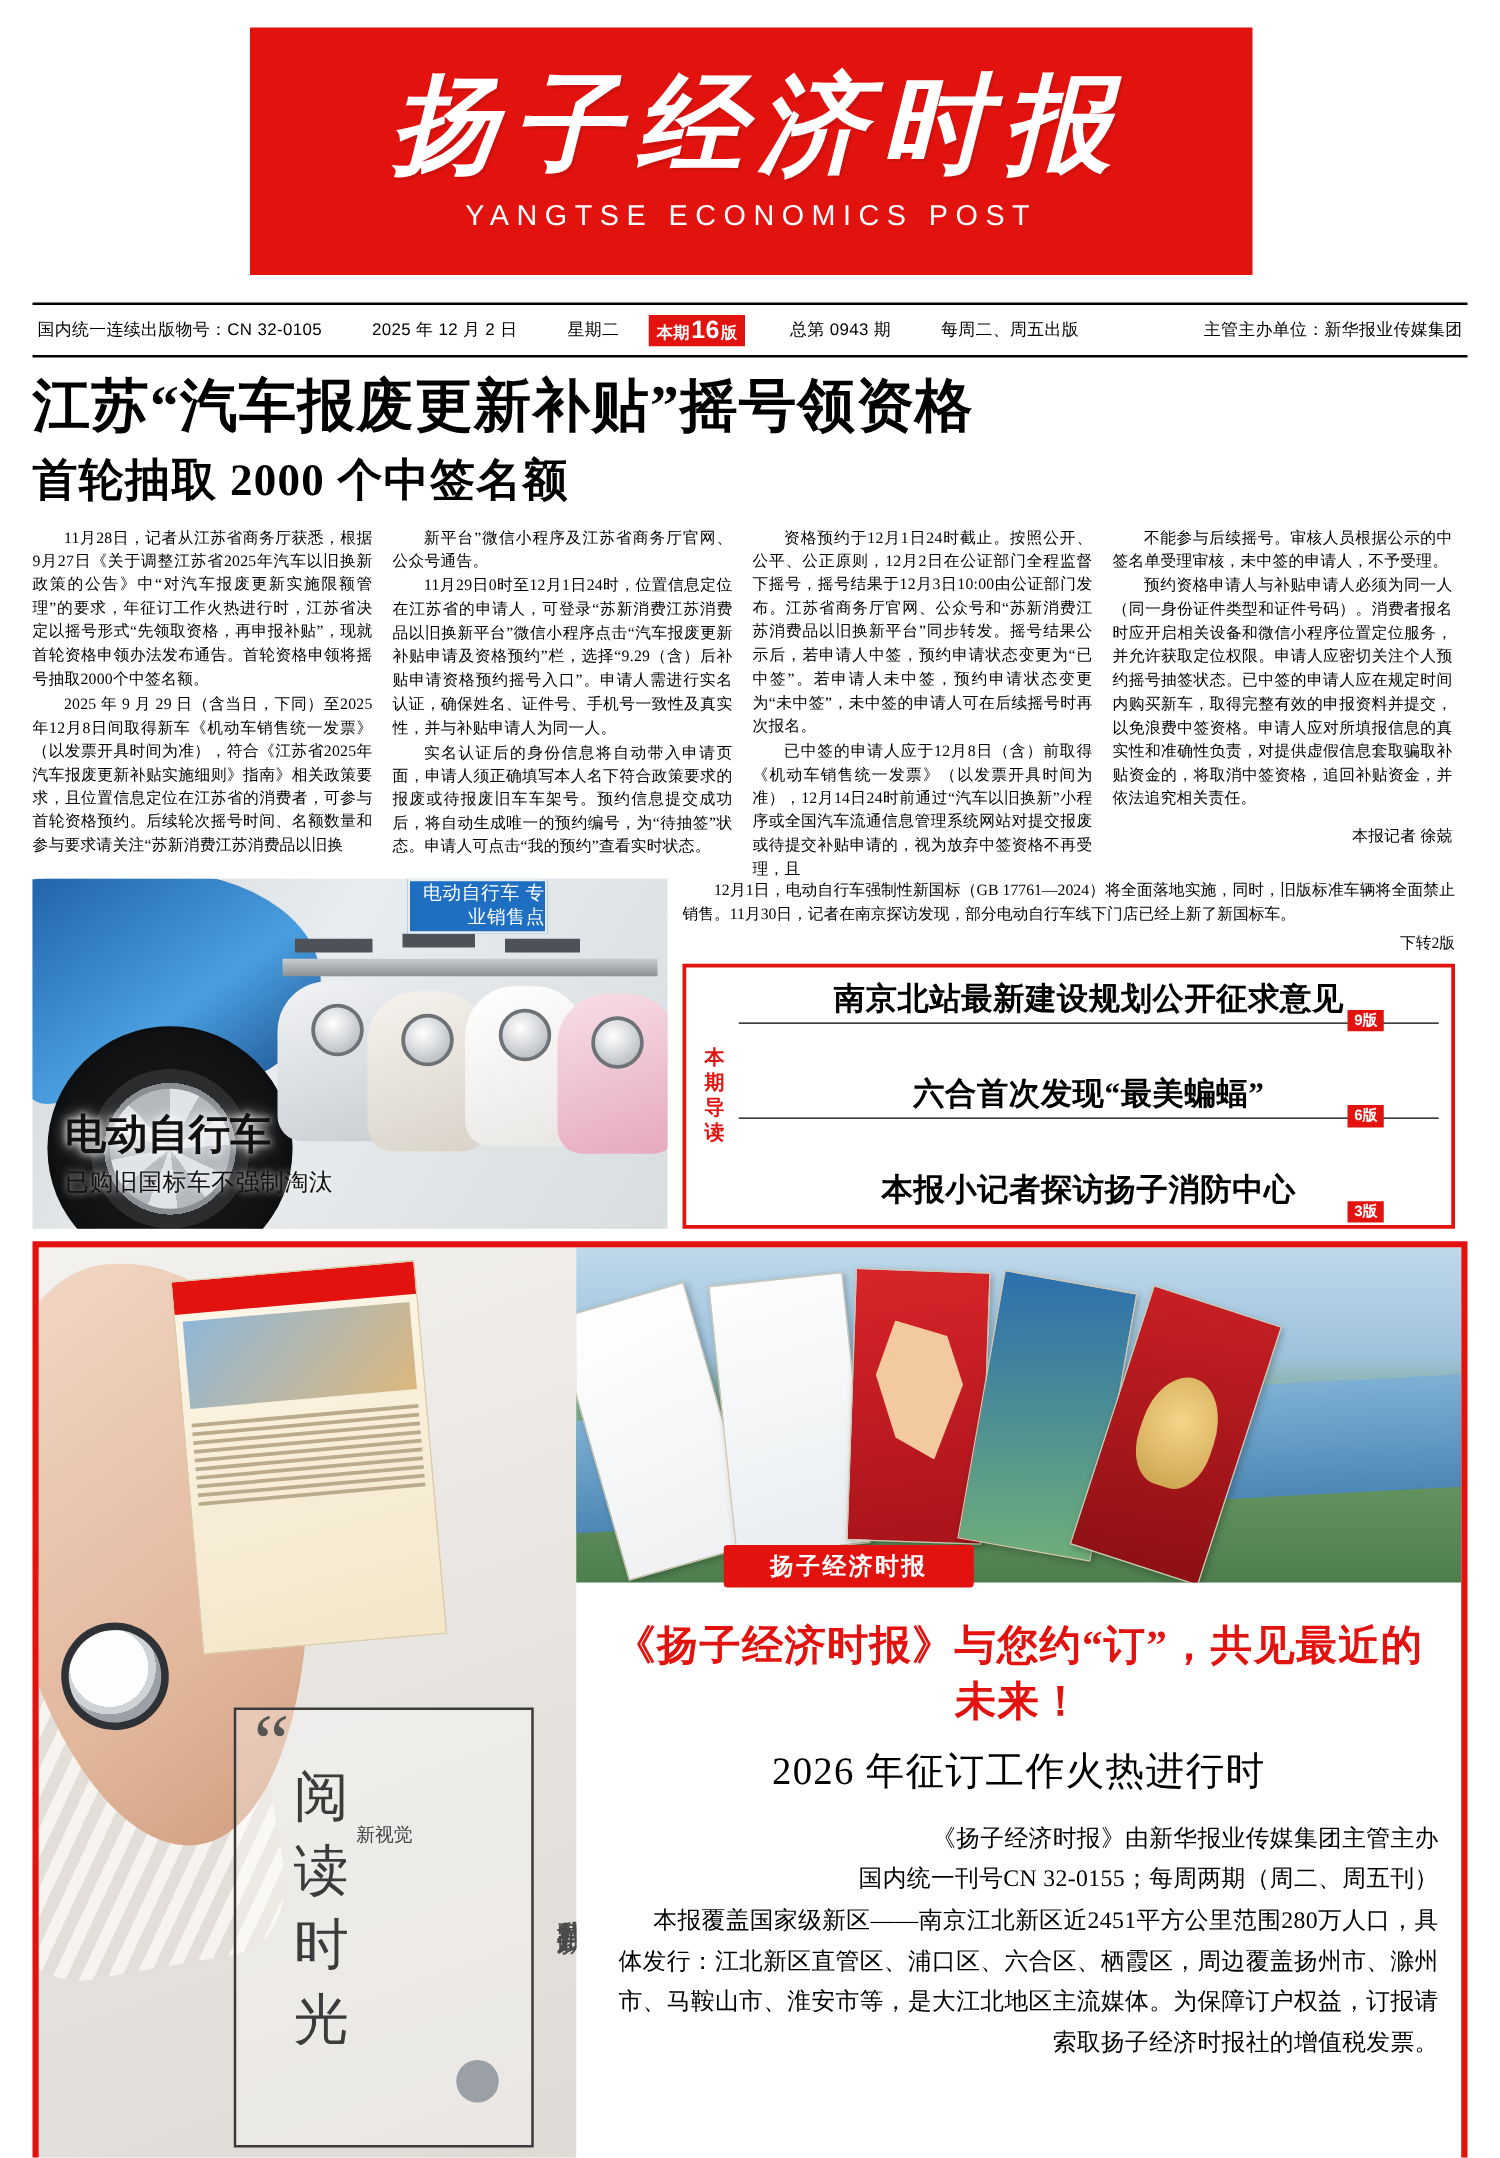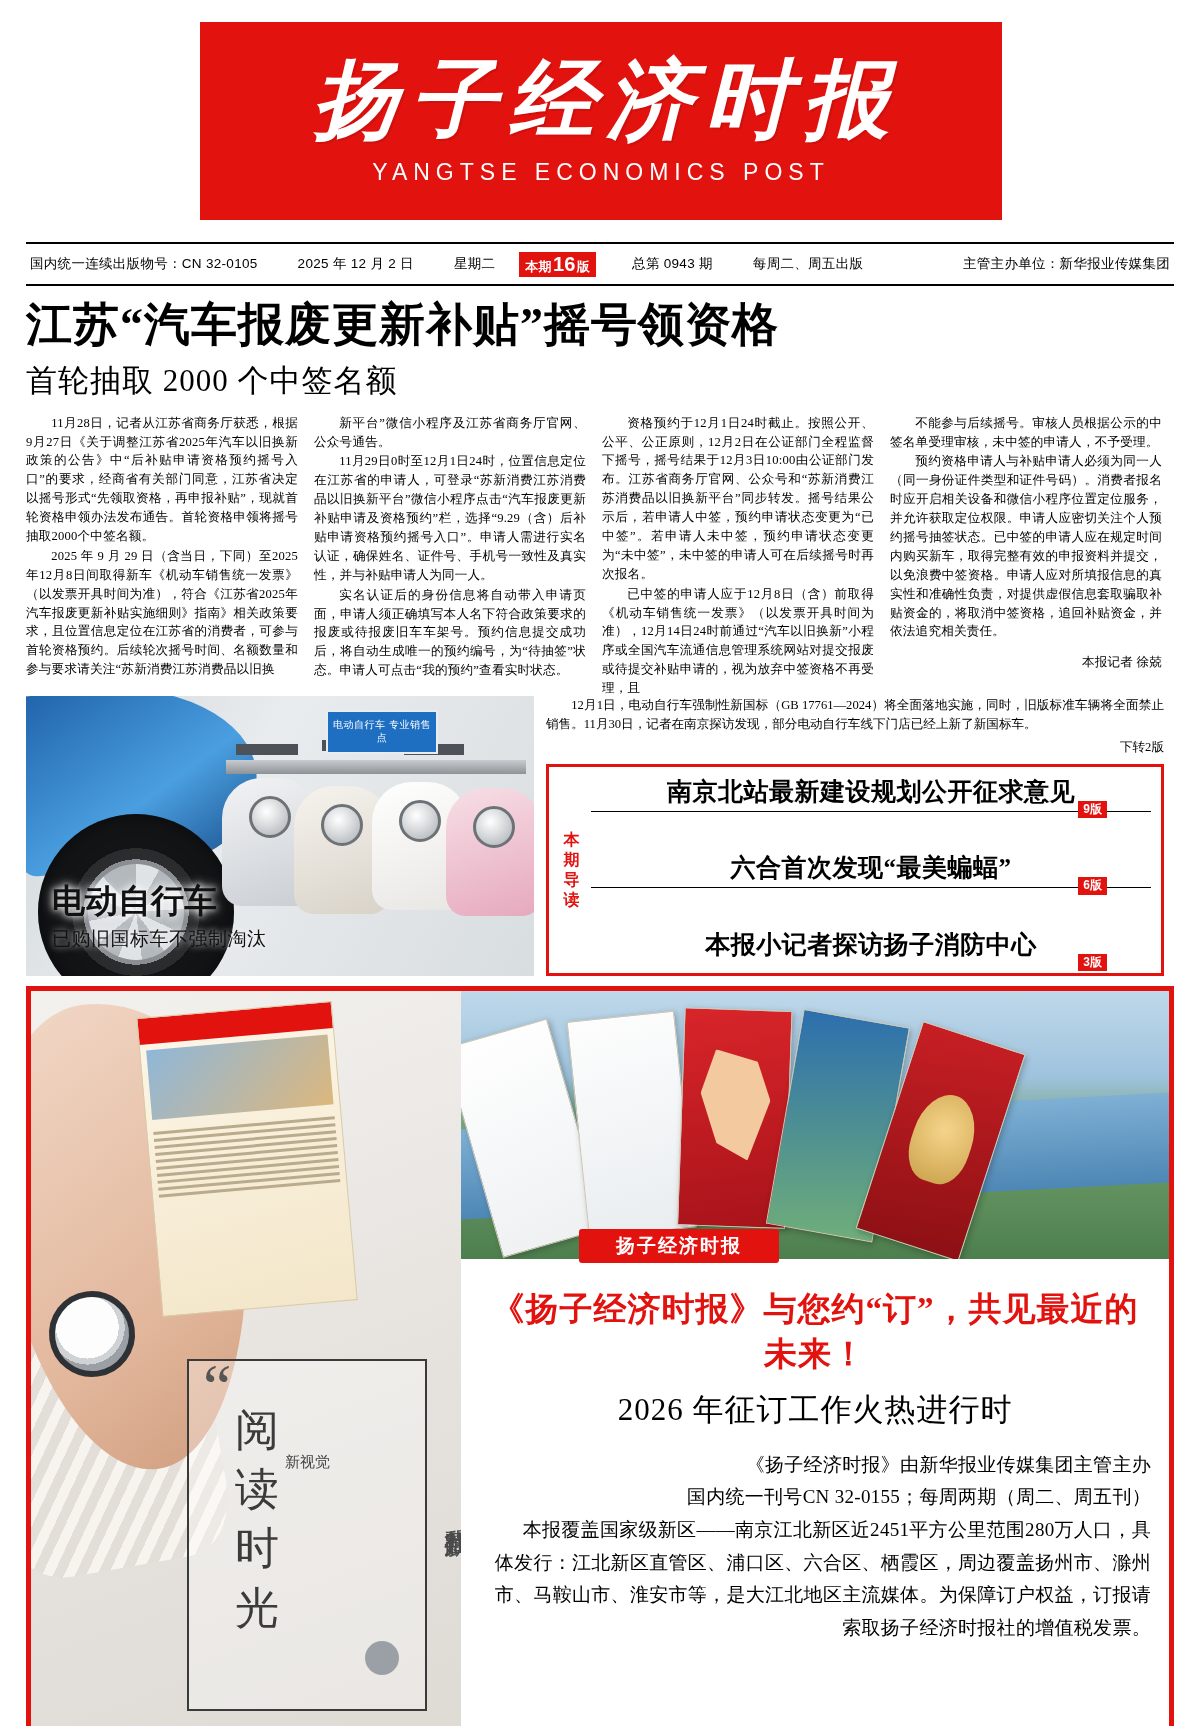--- a/index.html
+++ b/index.html
@@ -92,22 +92,22 @@
     margin-top: 14px;
     font-family: "Liberation Serif", serif;
     font-size: 46px;
     font-weight: bold;
     letter-spacing: 1px;
     line-height: 1.08;
   }
   .subheadline {
     margin-top: 10px;
     font-family: "Liberation Serif", serif;
-    font-size: 31px;
-    font-weight: normal;
+    font-size: 36px;
+    font-weight: bold;
     letter-spacing: 1px;
   }
 
   
   .article {
     margin-top: 12px;
     display: flex;
     gap: 16px;
     height: 272px;
   }
@@ -163,24 +163,24 @@
   .photo-scooters-row {
     position: absolute; left: 196px; top: 64px; width: 312px; height: 180px;
   }
   .scoot { position: absolute; width: 96px; height: 128px; border-radius: 40px 40px 20px 20px; }
   .scoot.s1 { left: 0;   top: 18px; background: linear-gradient(160deg,#f2f3f5,#c9ced3); }
   .scoot.s2 { left: 72px; top: 26px; background: linear-gradient(160deg,#f6f3ee,#d8d2c8); }
   .scoot.s3 { left: 150px; top: 22px; background: linear-gradient(160deg,#ffffff,#e8e6e3); }
   .scoot.s4 { left: 224px; top: 28px; background: linear-gradient(160deg,#f7dfe6,#e6a8bd); }
   .scoot .lamp { position:absolute; left:50%; top:18px; margin-left:-21px; width:42px; height:42px; border-radius:50%; background: radial-gradient(circle at 40% 35%, #fff, #a8adb2); border:3px solid #6d7276;}
   .photo-sign {
-    position: absolute; left: 300px; top: 14px; width: 112px; height: 44px;
-    background: #1e6fc2; color: #fff; font-size: 10px; line-height: 1.25;
+    position: absolute; left: 300px; top: 0; width: 112px; height: 44px;
+    background: #1e6fc2; color: #fff; font-size: 15px; line-height: 1.25;
     display: flex; flex-direction: column; align-items: center; justify-content: center;
-    border: 2px solid #e7edf3; text-align: center; letter-spacing: .5px;
+    border: 2px solid #e7edf3; text-align: right; letter-spacing: .5px;
   }
   .photo-caption {
     position: absolute; left: 26px; bottom: 24px; z-index: 5;
   }
   .pc-l1, .pc-l2 {
     font-family: "Liberation Serif", serif;
     font-size: 33px; font-weight: bold; color: #111; line-height: 1.18;
     text-shadow: 0 0 6px rgba(255,255,255,.95), 0 0 12px rgba(255,255,255,.9);
   }
   .pc-l3 {
@@ -384,21 +384,21 @@
     <span class="seg">每周二、周五出版</span>
     <span class="spacer"></span>
     <span class="seg">主管主办单位：新华报业传媒集团</span>
   </div>
 
   <div class="headline">江苏“汽车报废更新补贴”摇号领资格</div>
   <div class="subheadline">首轮抽取 2000 个中签名额</div>
 
   <div class="article">
     <div class="col">
-      <p>11月28日，记者从江苏省商务厅获悉，根据9月27日《关于调整江苏省2025年汽车以旧换新政策的公告》中“后补贴申请资格预约摇号入口”的要求，经商省有关部门同意，江苏省决定以摇号形式“先领取资格，再申报补贴”，现就首轮资格申领办法发布通告。首轮资格申领将摇号抽取2000个中签名额。</p>
+      <p>11月28日，记者从江苏省商务厅获悉，根据9月27日《关于调整江苏省2025年汽车以旧换新政策的公告》中“对汽车报废更新实施限额管理”的要求，年征订工作火热进行时，江苏省决定以摇号形式“先领取资格，再申报补贴”，现就首轮资格申领办法发布通告。首轮资格申领将摇号抽取2000个中签名额。</p>
       <p>2025 年 9 月 29 日（含当日，下同）至2025年12月8日间取得新车《机动车销售统一发票》（以发票开具时间为准），符合《江苏省2025年汽车报废更新补贴实施细则》指南》相关政策要求，且位置信息定位在江苏省的消费者，可参与首轮资格预约。后续轮次摇号时间、名额数量和参与要求请关注“苏新消费江苏消费品以旧换</p>
     </div>
     <div class="col">
       <p>新平台”微信小程序及江苏省商务厅官网、公众号通告。</p>
       <p>11月29日0时至12月1日24时，位置信息定位在江苏省的申请人，可登录“苏新消费江苏消费品以旧换新平台”微信小程序点击“汽车报废更新补贴申请及资格预约”栏，选择“9.29（含）后补贴申请资格预约摇号入口”。申请人需进行实名认证，确保姓名、证件号、手机号一致性及真实性，并与补贴申请人为同一人。</p>
       <p>实名认证后的身份信息将自动带入申请页面，申请人须正确填写本人名下符合政策要求的报废或待报废旧车车架号。预约信息提交成功后，将自动生成唯一的预约编号，为“待抽签”状态。申请人可点击“我的预约”查看实时状态。</p>
     </div>
     <div class="col">
       <p>资格预约于12月1日24时截止。按照公开、公平、公正原则，12月2日在公证部门全程监督下摇号，摇号结果于12月3日10:00由公证部门发布。江苏省商务厅官网、公众号和“苏新消费江苏消费品以旧换新平台”同步转发。摇号结果公示后，若申请人中签，预约申请状态变更为“已中签”。若申请人未中签，预约申请状态变更为“未中签”，未中签的申请人可在后续摇号时再次报名。</p>
       <p>已中签的申请人应于12月8日（含）前取得《机动车销售统一发票》（以发票开具时间为准），12月14日24时前通过“汽车以旧换新”小程序或全国汽车流通信息管理系统网站对提交报废或待提交补贴申请的，视为放弃中签资格不再受理，且</p>

